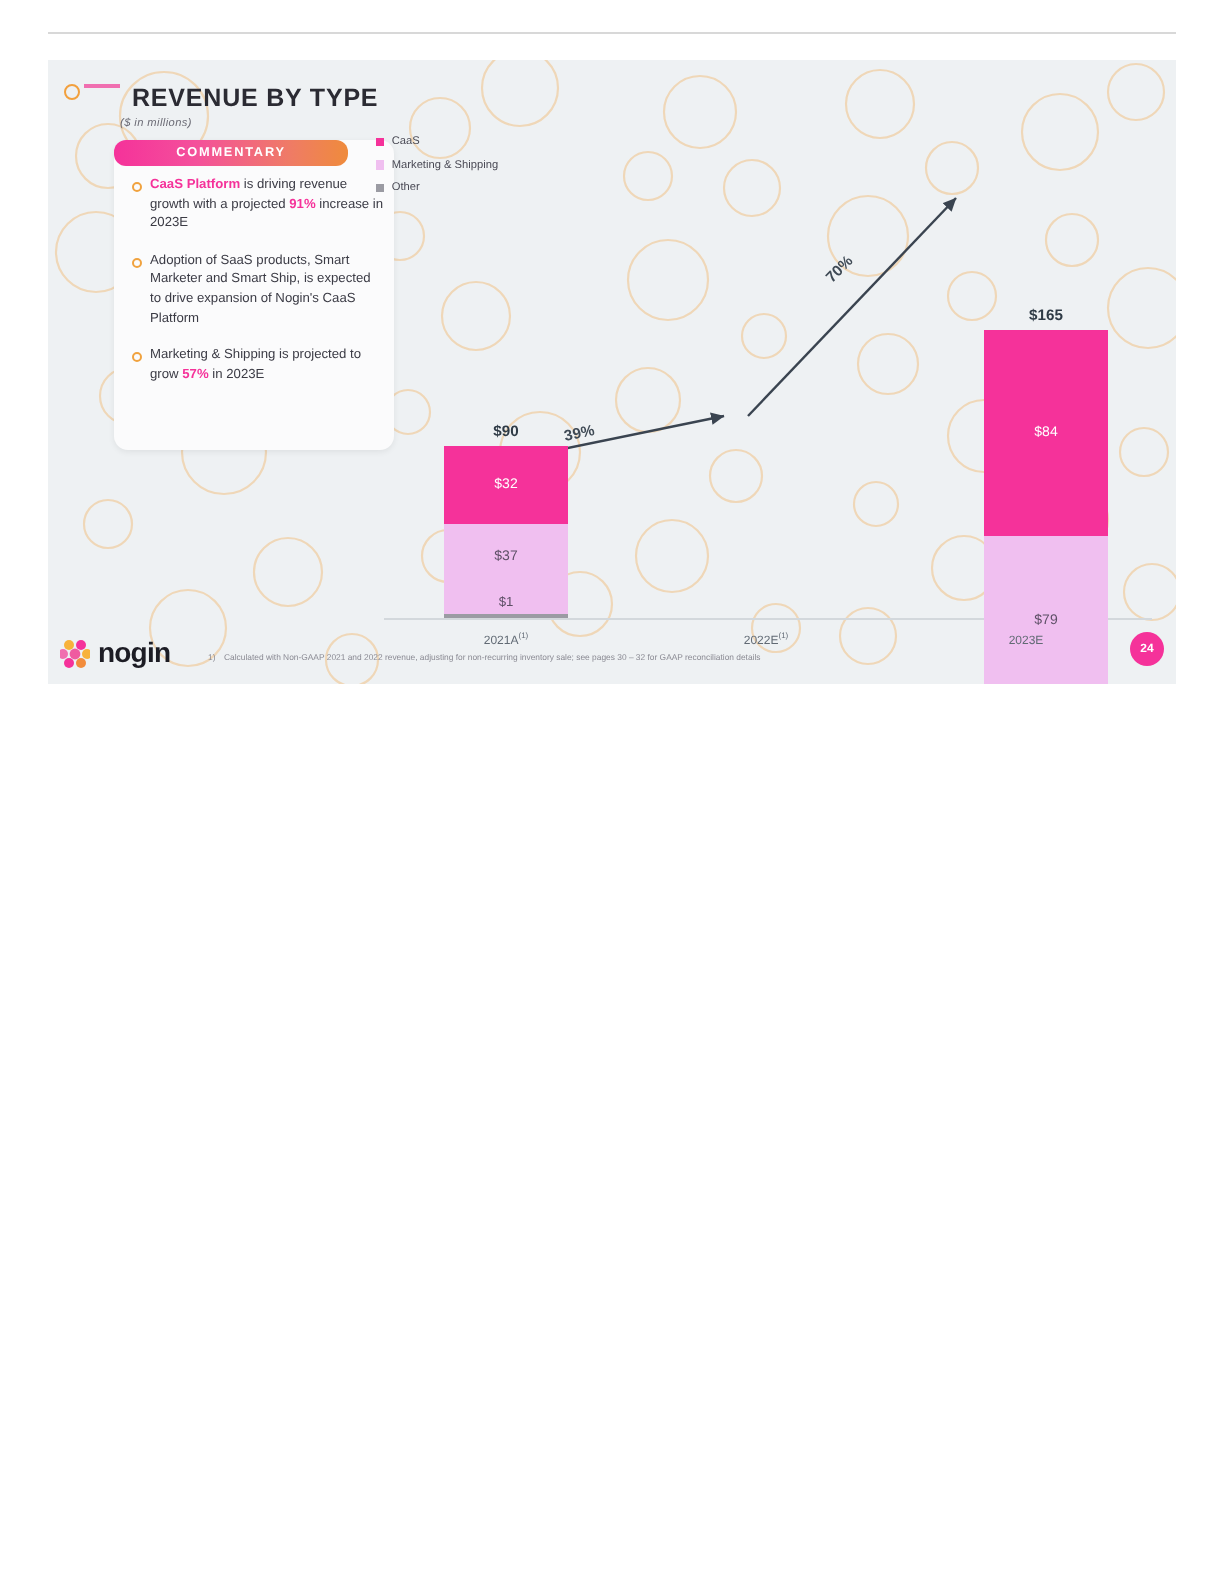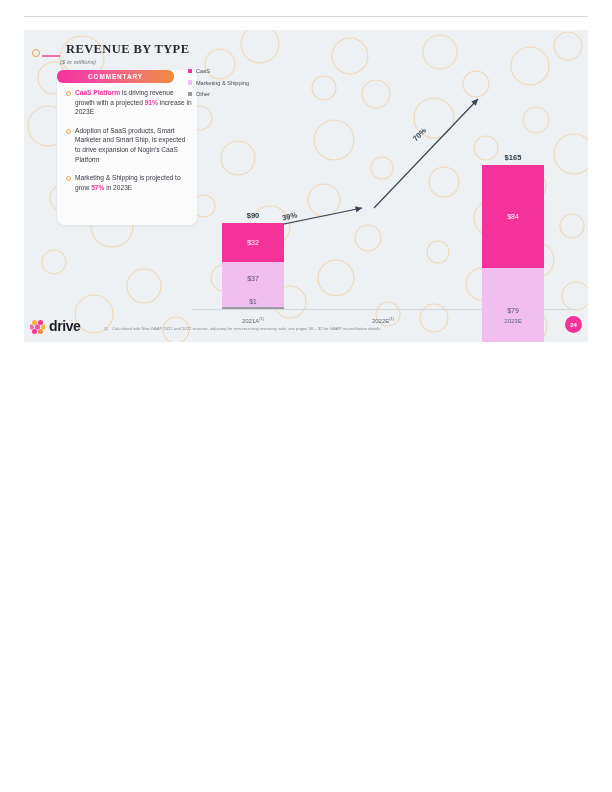--- a/index.html
+++ b/index.html
@@ -38,23 +38,22 @@
     position: absolute;
     left: 0; top: 0;
     width: 564px; height: 312px;
     pointer-events: none;
   }
   
   .title-row {
     position: absolute;
     left: 8px; top: 12px;
     display: flex;
-    align-items: flex-end;
+    align-items: flex-start;
     gap: 0px;
-    font-family: Liberation Serif, serif;
   }
   .title-dot {
     width: 6px; height: 6px;
     border-radius: 50%;
     border: 1.3px solid #f2a03d;
     background: transparent;
     margin-right: 2px;
   }
   .title-dash {
     width: 18px; height: 2px;
@@ -372,21 +371,21 @@
         </div>
       </div>
       <div class="x-label" style="left:34px;">
         <span>2021A</span><sup>(1)</sup>
       </div>
 
       <div class="x-label" style="left:164px;">
         <span>2022E</span><sup>(1)</sup>
       </div>
 
-      <div class="bar-group" style="left:294px; height:144px;padding-left:31px;">
+      <div class="bar-group" style="left:304px; height:144px;padding-left:31px;">
         <div class="bar-total" style="top:-12px;">$165</div>
         <div class="seg" style="background:#f5329a; top:0px; height:103px;">
           <span class="seg-label">$84</span>
         </div>
         <div class="seg" style="background:#f0bff0; top:103px; height:97px;">
           <span class="seg-label dark" style="position:relative;top:-6px;">$79</span>
         </div>
         <div class="seg" style="background:#9b9ba3; top:200px; height:2px;">
           <span class="seg-label dark tiny" style="position:relative;top:-7px;">$1</span>
         </div>
@@ -401,21 +400,21 @@
     <div class="logo">
       <svg class="logo-mark" viewBox="0 0 30 30" xmlns="http://www.w3.org/2000/svg">
         <circle cx="9" cy="7" r="5" fill="#f7b23b"></circle>
         <circle cx="21" cy="7" r="5" fill="#f5329a"></circle>
         <circle cx="3" cy="16" r="5" fill="#f06fb0"></circle>
         <circle cx="15" cy="16" r="5.4" fill="#ef5ba0"></circle>
         <circle cx="27" cy="16" r="5" fill="#f7b23b"></circle>
         <circle cx="9" cy="25" r="5" fill="#f5329a"></circle>
         <circle cx="21" cy="25" r="5" fill="#f28c3c"></circle>
       </svg>
-      <div class="logo-text">drive</div>
+      <div class="logo-text">nogin</div>
     </div>
     <div class="footnote-num">1)</div>
     <div class="footnote">Calculated with Non-GAAP 2021 and 2022 revenue, adjusting for non-recurring inventory sale; see pages 30 – 32 for GAAP reconciliation details</div>
     <div class="page-badge">
       <span>24</span>
     </div>
   </div>
 
 </div>
 

